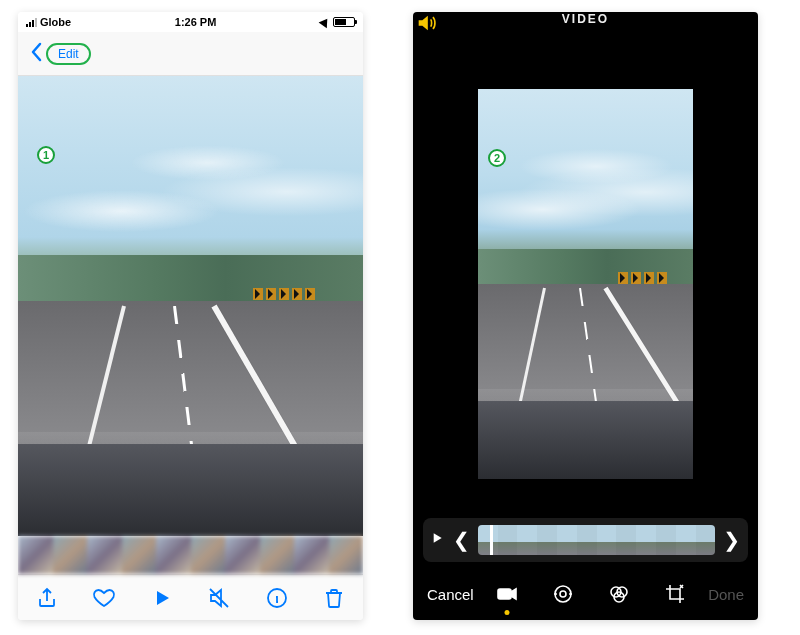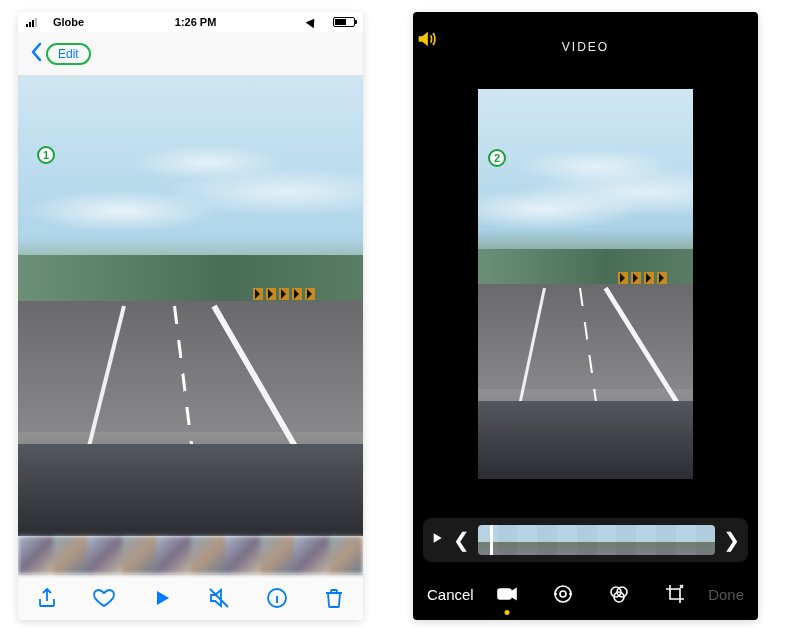--- a/index.html
+++ b/index.html
@@ -33,21 +33,21 @@
       height: 20px;
       background: #fff;
       display: flex;
       align-items: center;
       justify-content: space-between;
       padding: 0 8px;
       font-size: 11px;
       font-weight: 600;
       color: #000;
     }
-    .status-left, .status-right { display: flex; align-items: center; gap: 16px; }
+    .status-left, .status-right { display: flex; align-items: center; gap: 3px; }
     .signal { display:flex; align-items:flex-end; gap:1px; height:10px; }
     .signal span { width:2px; background:#000; display:block; }
     .signal span:nth-child(1){height:3px}
     .signal span:nth-child(2){height:5px}
     .signal span:nth-child(3){height:7px}
     .signal span:nth-child(4){height:9px; background:#bbb}
     .battery {
       width: 22px; height: 10px; border: 1px solid #000; border-radius: 2px;
       position: relative; padding:1px;
     }
@@ -131,21 +131,21 @@
       height:46px;background:#fafafa;border-top:1px solid #e2e2e2;
       display:flex;justify-content:space-around;align-items:center;
     }
     .tb-btn{ color:#007aff; cursor:pointer; width:28px;height:28px;display:flex;align-items:center;justify-content:center; }
     .tb-btn svg{width:24px;height:24px;stroke:#007aff;fill:none;stroke-width:1.8;}
     .tb-btn.play svg{fill:#007aff;stroke:none;}
 
     
     .phone-right { background:#000; color:#fff; }
     .edit-top{
-      height:42px;display:flex;align-items:flex-end;padding:0 2px;
+      height:42px;display:flex;align-items:flex-start;padding:0 2px;font-weight:bold;
     }
     .speaker{color:#f7c600;}
     .speaker svg{width:22px;height:22px;fill:#f7c600;}
     .edit-title{flex:1;text-align:center;font-size:12px;letter-spacing:2px;color:#eee;}
 
     .edit-canvas{flex:1;display:flex;align-items:center;justify-content:center;padding:10px 20px 4px;}
     .video-frame{
       width:215px;height:390px;position:relative;overflow:hidden;
       background: linear-gradient(to bottom,
         #cfe6f2 0%, #bcdced 22%, #aad1e6 36%,

